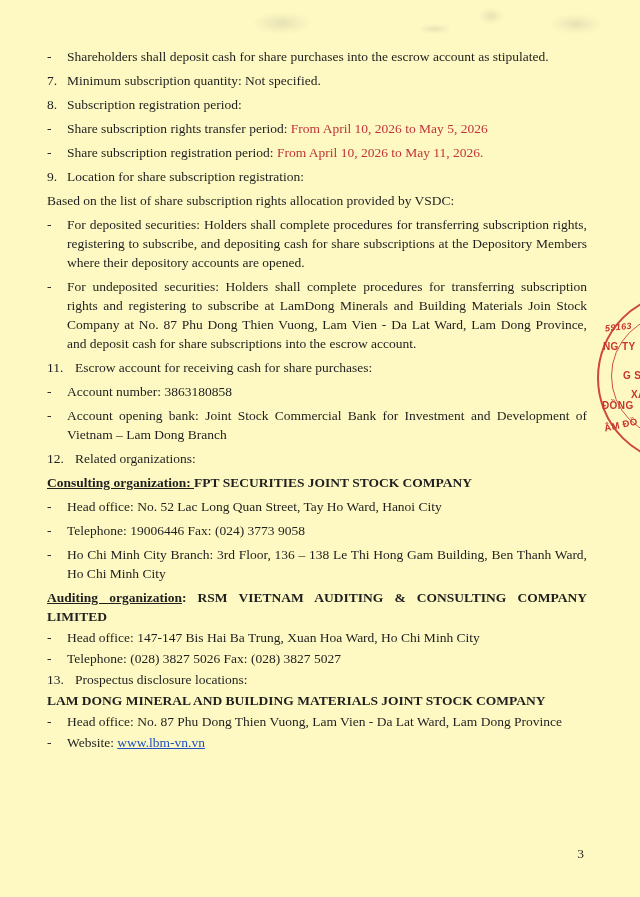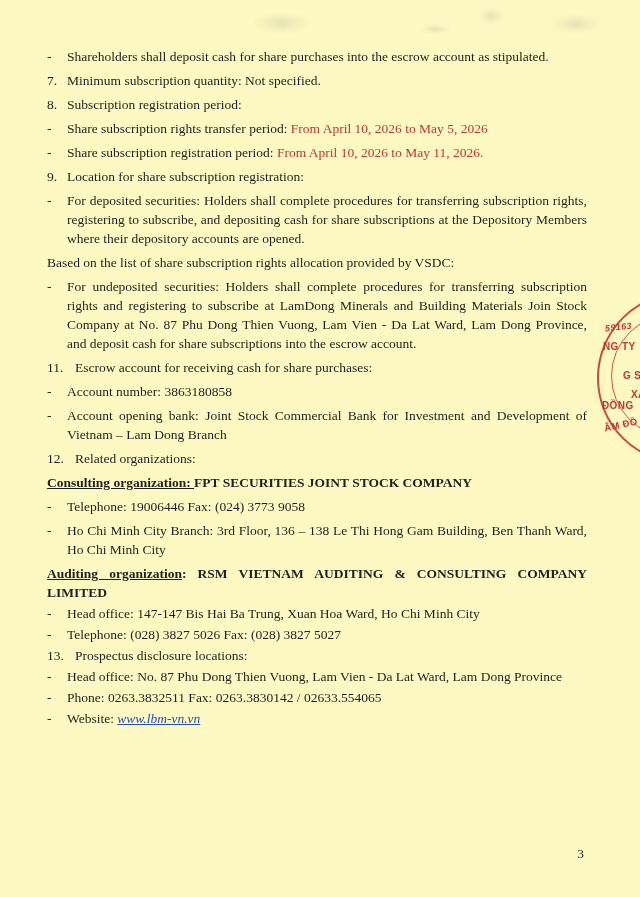--- a/index.html
+++ b/index.html
@@ -22,21 +22,21 @@
   .para{margin:0 0 5px 0;}
   .para.tight{margin-bottom:2px;}
   .para.justify{text-align:justify;}
   .para.marked{padding-left:20px;text-indent:-20px;}
   .para.marked.wide{padding-left:28px;text-indent:-28px;}
   .marker{display:inline-block;width:20px;text-indent:0;}
   .para.wide .marker{width:28px;}
   .b{font-weight:bold;}
   .u{text-decoration:underline;text-align:center;}
   .red{color:#c13438;}
-  a.link{color:#1f4fc0;text-decoration:underline;cursor:pointer;font-style:italic;}
+  a.link{color:#1f4fc0;text-decoration:underline;cursor:pointer;}
   .pagenum{
     position:absolute;right:56px;top:846px;
     font-size:13.5px;color:#1f1f1f;
   }
   
   .stamp{
     position:absolute;left:594px;top:290px;
     width:46px;height:172px;
     overflow:hidden;
     color:#c8352c;
@@ -82,36 +82,37 @@
   <div class="smudge s3"></div>
   <div class="smudge s4"></div>
 
   <div class="doc-body">
       <div class="para marked"><span class="marker">-</span><span class="">Shareholders shall deposit cash for share purchases into the escrow account as stipulated.</span></div>
       <div class="para marked"><span class="marker">7.</span><span class="">Minimum subscription quantity: Not specified.</span></div>
       <div class="para marked"><span class="marker">8.</span><span class="">Subscription registration period:</span></div>
       <div class="para marked"><span class="marker">-</span><span class="">Share subscription rights transfer period: </span><span class="red">From April 10, 2026 to May 5, 2026</span></div>
       <div class="para marked"><span class="marker">-</span><span class="">Share subscription registration period: </span><span class="red">From April 10, 2026 to May 11, 2026.</span></div>
       <div class="para marked"><span class="marker">9.</span><span class="">Location for share subscription registration:</span></div>
+      <div class="para"><span class="">Based on the list of share subscription rights allocation provided by VSDC:</span></div>
       <div class="para justify marked"><span class="marker">-</span><span class="">For deposited securities: Holders shall complete procedures for transferring subscription rights, registering to subscribe, and depositing cash for share subscriptions at the Depository Members where their depository accounts are opened.</span></div>
-      <div class="para"><span class="">Based on the list of share subscription rights allocation provided by VSDC:</span></div>
       <div class="para justify marked"><span class="marker">-</span><span class="">For undeposited securities: Holders shall complete procedures for transferring subscription rights and registering to subscribe at LamDong Minerals and Building Materials Join Stock Company at No. 87 Phu Dong Thien Vuong, Lam Vien - Da Lat Ward, Lam Dong Province, and deposit cash for share subscriptions into the escrow account.</span></div>
       <div class="para marked wide"><span class="marker">11.</span><span class="">Escrow account for receiving cash for share purchases:</span></div>
       <div class="para marked"><span class="marker">-</span><span class="">Account number: 3863180858</span></div>
       <div class="para justify marked"><span class="marker">-</span><span class="">Account opening bank: Joint Stock Commercial Bank for Investment and Development of Vietnam – Lam Dong Branch</span></div>
       <div class="para marked wide"><span class="marker">12.</span><span class="">Related organizations:</span></div>
       <div class="para"><span class="b u">Consulting organization: </span><span class="b">FPT SECURITIES JOINT STOCK COMPANY</span></div>
+      <div class="para marked"><span class="marker">-</span><span class="">Head office: No. 52 Lac Long Quan Street, Tay Ho Ward, Hanoi City</span></div>
       <div class="para marked"><span class="marker">-</span><span class="">Telephone: 19006446 Fax: (024) 3773 9058</span></div>
       <div class="para justify marked"><span class="marker">-</span><span class="">Ho Chi Minh City Branch: 3rd Floor, 136 – 138 Le Thi Hong Gam Building, Ben Thanh Ward, Ho Chi Minh City</span></div>
       <div class="para justify tight"><span class="b u">Auditing organization</span><span class="b">: RSM VIETNAM AUDITING &amp; CONSULTING COMPANY LIMITED</span></div>
       <div class="para tight marked"><span class="marker">-</span><span class="">Head office: 147-147 Bis Hai Ba Trung, Xuan Hoa Ward, Ho Chi Minh City</span></div>
       <div class="para tight marked"><span class="marker">-</span><span class="">Telephone: (028) 3827 5026 Fax: (028) 3827 5027</span></div>
       <div class="para tight marked wide"><span class="marker">13.</span><span class="">Prospectus disclosure locations:</span></div>
+      <div class="para tight"><span class="b">LAM DONG MINERAL AND BUILDING MATERIALS JOINT STOCK COMPANY</span></div>
       <div class="para tight marked"><span class="marker">-</span><span class="">Head office: No. 87 Phu Dong Thien Vuong, Lam Vien - Da Lat Ward, Lam Dong Province</span></div>
-      <div class="para tight marked"><span class="marker">-</span><span class="">Phone: 0263.3832511 Fax: 0263.3830142 / 02633.554065</span></div>
       <div class="para tight marked"><span class="marker">-</span><span class="">Website: </span><a class="link">www.lbm-vn.vn</a></div>
     </div>
 
   <div class="stamp">
     <div class="ring-outer"></div>
     <div class="ring-inner"></div>
     <div id="stamp-frags">
         <div class="frag num" style="left: 11px; top: 33px;">59163</div>
         <div class="frag" style="left: 9px; top: 52px;">NG TY</div>
         <div class="frag" style="left: 27px; top: 66px; padding-left: 48px;">PHẦN</div>

